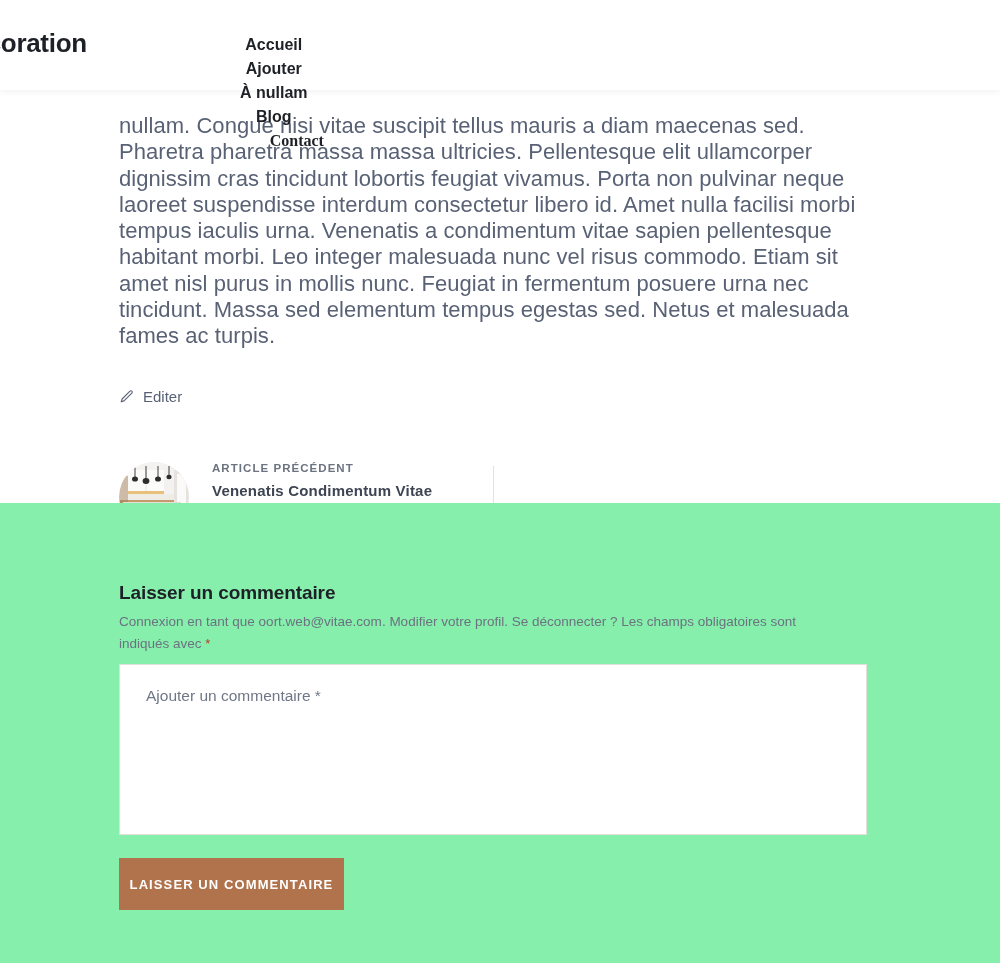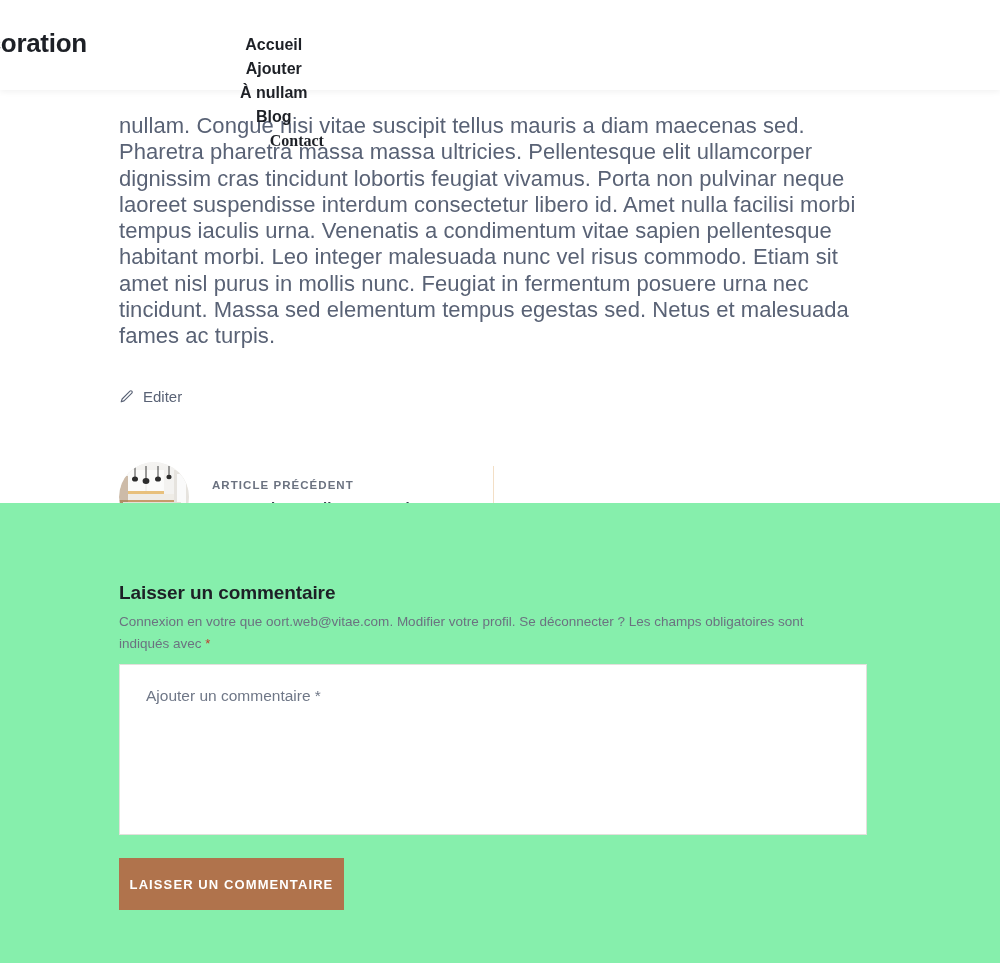--- a/index.html
+++ b/index.html
@@ -101,21 +101,20 @@
     position: absolute;
     left: 119px;
     top: 372px;
     width: 750px;
     height: 70px;
     display: flex;
     align-items: center;
   }
   #prev-post {
     display: flex;
-    align-items: center;
     gap: 23px;
     width: 374px;
     height: 70px;
     cursor: pointer;
     text-decoration: none;
   }
   #prev-thumb {
     width: 70px; height: 70px;
     border-radius: 50%;
     overflow: hidden;
@@ -310,20 +309,20 @@
     <div id="post-nav-divider"></div>
   </div>
 
 </section>
 
 <section id="comment-section">
 
   <h3 id="comment-title">Laisser un commentaire</h3>
 
   <p id="login-note">
-    <span>Connexion en votre que </span><span>oort.web@vitae.com</span><span>. Modifier votre profil. Se déconnecter ? Les champs obligatoires sont indiqués avec </span><span class="req">*</span>
+    <span>Connexion en tant que </span><span>oort.web@vitae.com</span><span>. Modifier votre profil. Se déconnecter ? Les champs obligatoires sont indiqués avec </span><span class="req">*</span>
   </p>
 
   <textarea id="comment-field" placeholder="Ajouter un commentaire *" style=""></textarea>
 
   <button id="submit-comment">Laisser un commentaire</button>
 
 </section>
 
 </body></html>

